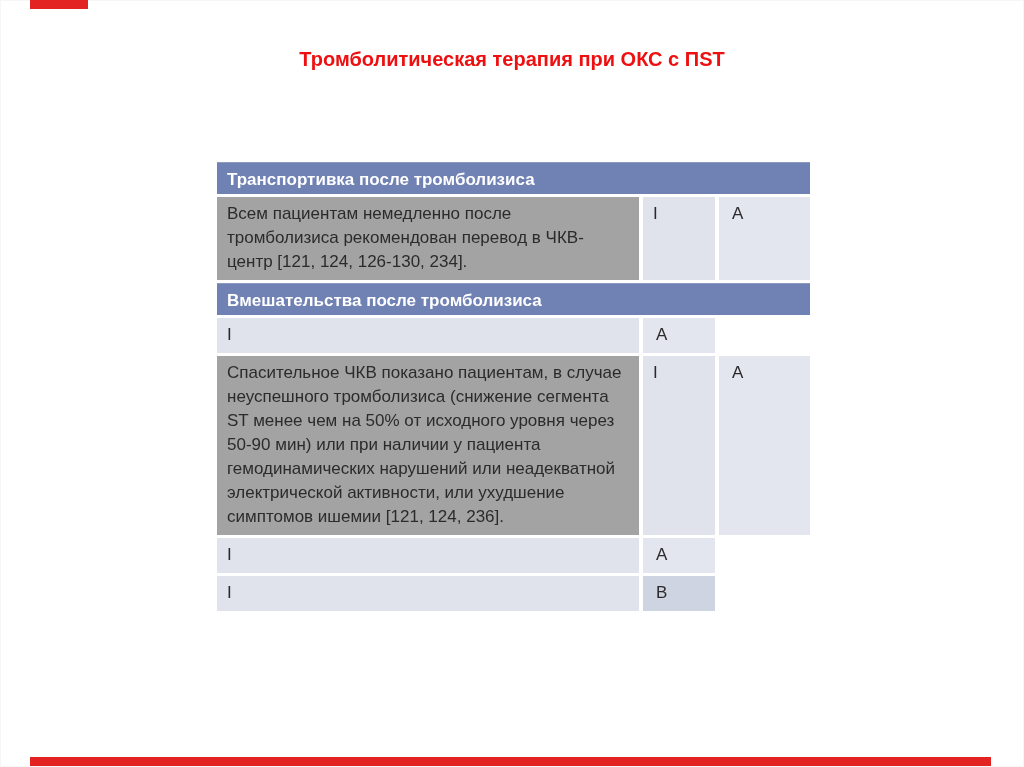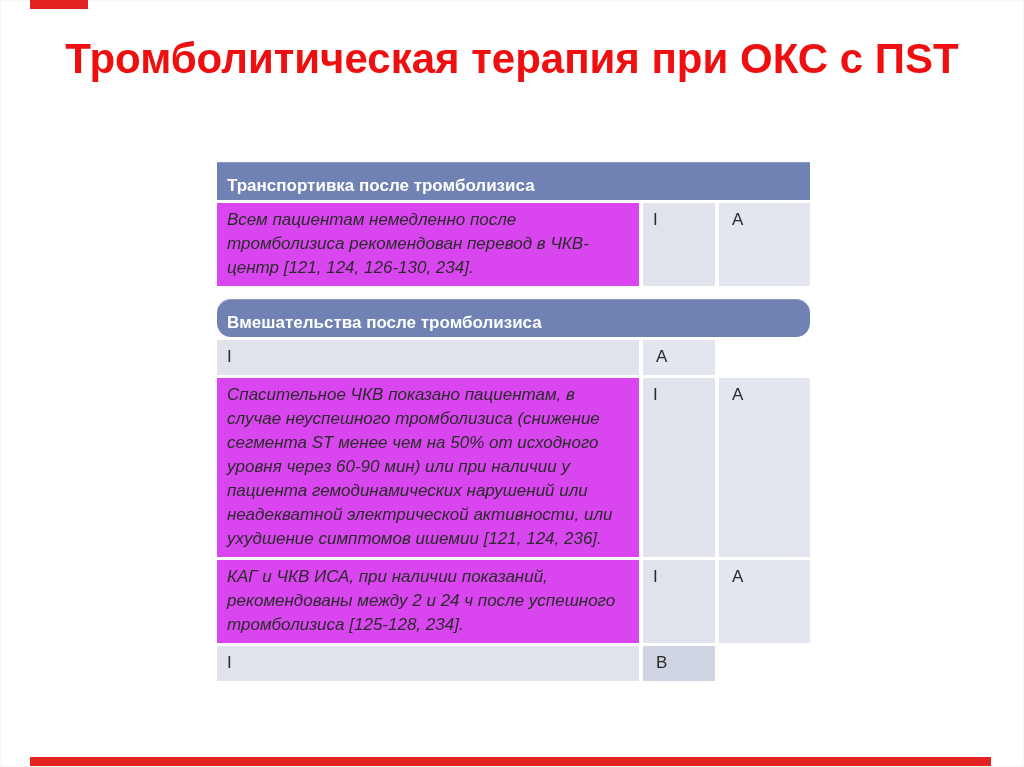--- a/index.html
+++ b/index.html
@@ -17,21 +17,21 @@
   .accent-bar { position: absolute; background: #e32222; }
   .accent-bar.top { left: 30px; top: 0; width: 58px; height: 9px; }
   .accent-bar.bottom { left: 30px; top: 757px; width: 961px; height: 9px; }
 
   
   .slide-title {
     position: absolute;
     left: 0; top: 41px; width: 1024px;
     margin: 0;
     text-align: center;
-    font-size: 42px;
+    font-size: 20px;
     line-height: 36px;
     font-weight: bold;
     color: #ee1010;
     letter-spacing: 0px;
   }
 
   
   .rec-table {
     position: absolute;
     left: 217px; top: 162px;
@@ -40,38 +40,37 @@
     flex-direction: column;
     color: #2b2b2b;
   }
   .section-header {
     background: #7081b4;
     border-top: 1px solid #8d9bc4;
     color: #ffffff;
     font-weight: bold;
     font-size: 17px;
     line-height: 20px;
-    padding: 13px 10px 4px 10px;
+    padding: 7px 10px 4px 10px;
   }
   .section-header + .t-row { margin-top: 3px; }
   .t-row { margin-top: 3px; }
-  .t-row + .section-header { margin-top: 13px; border-radius: 14px; }
+  .t-row + .section-header { margin-top: 3px; }
   .t-row {
     display: grid;
     grid-template-columns: 422px 72px 91px;
     column-gap: 4px;
   }
   .cell {
     font-size: 17px;
     line-height: 24px;
   }
   .cell.text {
-    background: #d946ef;
+    background: #a3a3a3;
     padding: 5px 12px 6px 10px;
-    font-style: italic;
   }
   .cell.cls {
     background: #e0e3ec;
     padding: 5px 6px 6px 10px;
   }
   .cell.level {
     background: #e4e6ef;
     padding: 5px 6px 6px 13px;
   }
   .cell.level.hl {
@@ -96,27 +95,26 @@
   </div>
 
   <div class="section-header">Вмешательства после тромболизиса</div>
 
   <div class="t-row">
     <div class="cell cls">I</div>
     <div class="cell level">A</div>
   </div>
 
   <div class="t-row">
-    <div class="cell text">Спасительное ЧКВ показано пациентам, в случае неуспешного тромболизиса (снижение сегмента ST менее чем на 50% от исходного уровня через 60-90 мин) или при наличии у пациента гемодинамических нарушений или неадекватной электрической активности, или ухудшение симптомов ишемии [121, 124, 236].</div>
+    <div class="cell text">Спасительное ЧКВ показано пациентам, в случае неуспешного тромболизиса (снижение сегмента ST менее чем на 50% от исходного уровня через 50-90 мин) или при наличии у пациента гемодинамических нарушений или неадекватной электрической активности, или ухудшение симптомов ишемии [121, 124, 236].</div>
     <div class="cell cls">I</div>
     <div class="cell level">A</div>
   </div>
 
   <div class="t-row">
-    <div class="cell text">КАГ и ЧКВ ИСА, при наличии показаний, рекомендованы между 2 и 24 ч после успешного тромболизиса [125-128, 234].</div>
     <div class="cell cls">I</div>
     <div class="cell level">A</div>
   </div>
 
   <div class="t-row">
     <div class="cell cls">I</div>
     <div class="cell level hl">B</div>
   </div>
 
 </div>

